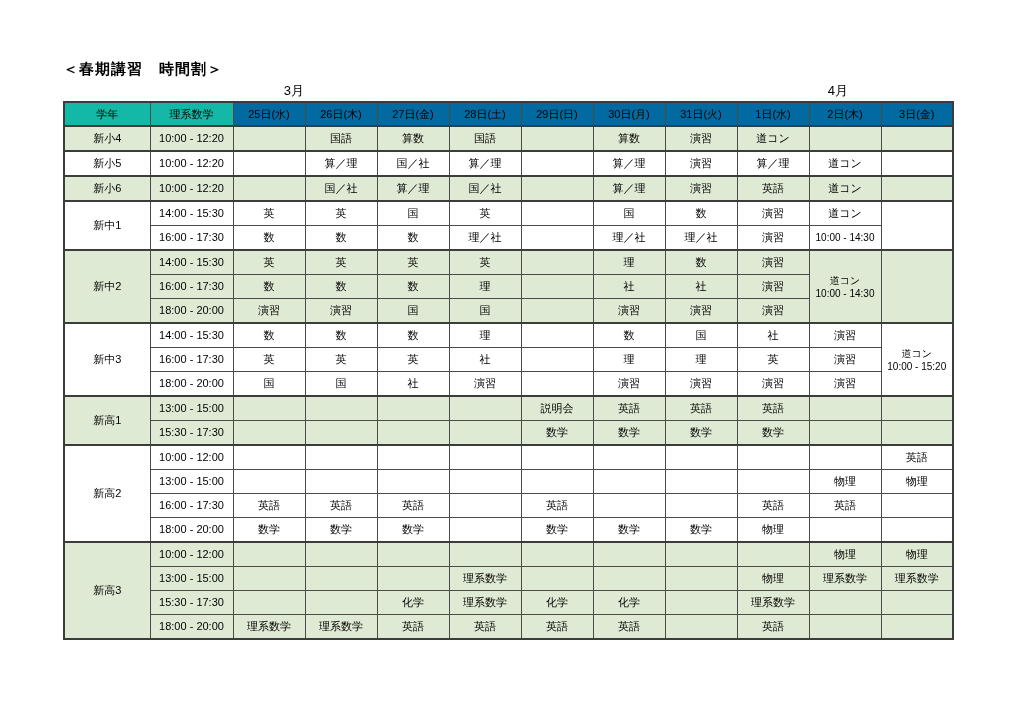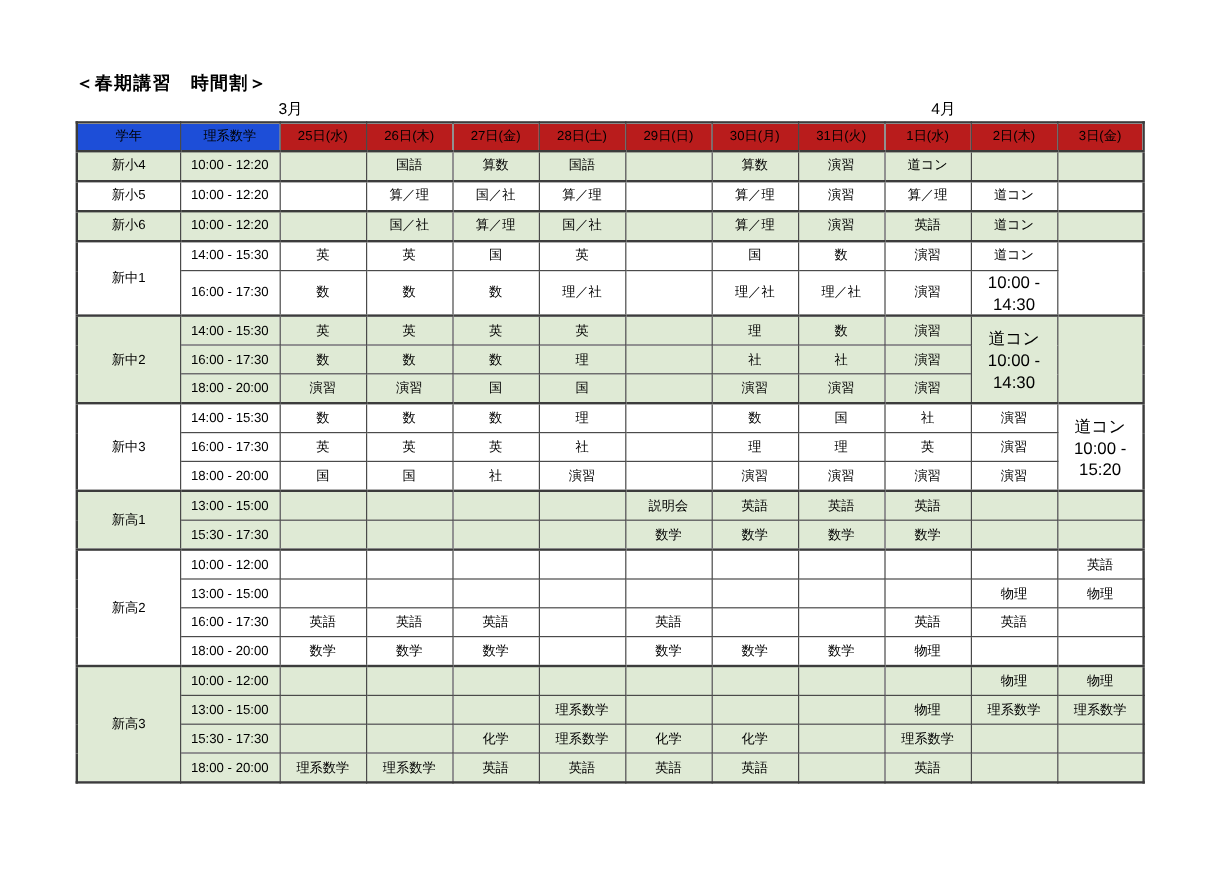--- a/index.html
+++ b/index.html
@@ -7,43 +7,43 @@
     width:1024px; height:724px; background:#ffffff;
     font-family:"Liberation Sans","DejaVu Sans",sans-serif;
     color:#000;
   }
   .page { position:relative; width:1024px; height:724px; background:#ffffff; overflow:hidden; }
   .title {
     position:absolute; left:63px; top:60px;
     font-size:15px; font-weight:bold; letter-spacing:1px;
   }
   .month {
-    position:absolute; top:82px; width:72px; text-align:left;
+    position:absolute; top:82px; width:72px; text-align:right;
     font-size:13px;
   }
   .month.march { left:232px; }
   .month.april { left:776px; }
   table.tt {
     position:absolute; left:63px; top:101px;
     border-collapse:collapse; table-layout:fixed; width:889px;
     border:2px solid #3c3c3c;
   }
   .tt th, .tt td {
     border:1px solid #4a4a4a;
     text-align:center; vertical-align:middle;
     font-size:11px; font-weight:normal;
     padding:0 1px; height:23px; line-height:1.15;
     white-space:pre-line; overflow:hidden;
   }
-  .tt thead th { height:22px; background:#b91c1c; border-bottom:2px solid #3c3c3c; }
-  .tt thead th.corner { background:#1d4ed8; }
+  .tt thead th { height:22px; background:#0369a1; border-bottom:2px solid #3c3c3c; }
+  .tt thead th.corner { background:#14b8a6; }
   .tt td.green { background:#dfead5; }
   .tt td.white { background:#ffffff; }
   .tt tr.gstart td { border-top:2px solid #3c3c3c; }
-  .tt td.small { font-size:14px; line-height:1.3; }
+  .tt td.small { font-size:10px; line-height:1.3; }
 </style>
 </head>
 <body>
 
 <div class="page">
   <div class="title">＜春期講習　時間割＞</div>
   <div class="month march">3月</div>
   <div class="month april">4月</div>
   <table class="tt">
       <colgroup>

